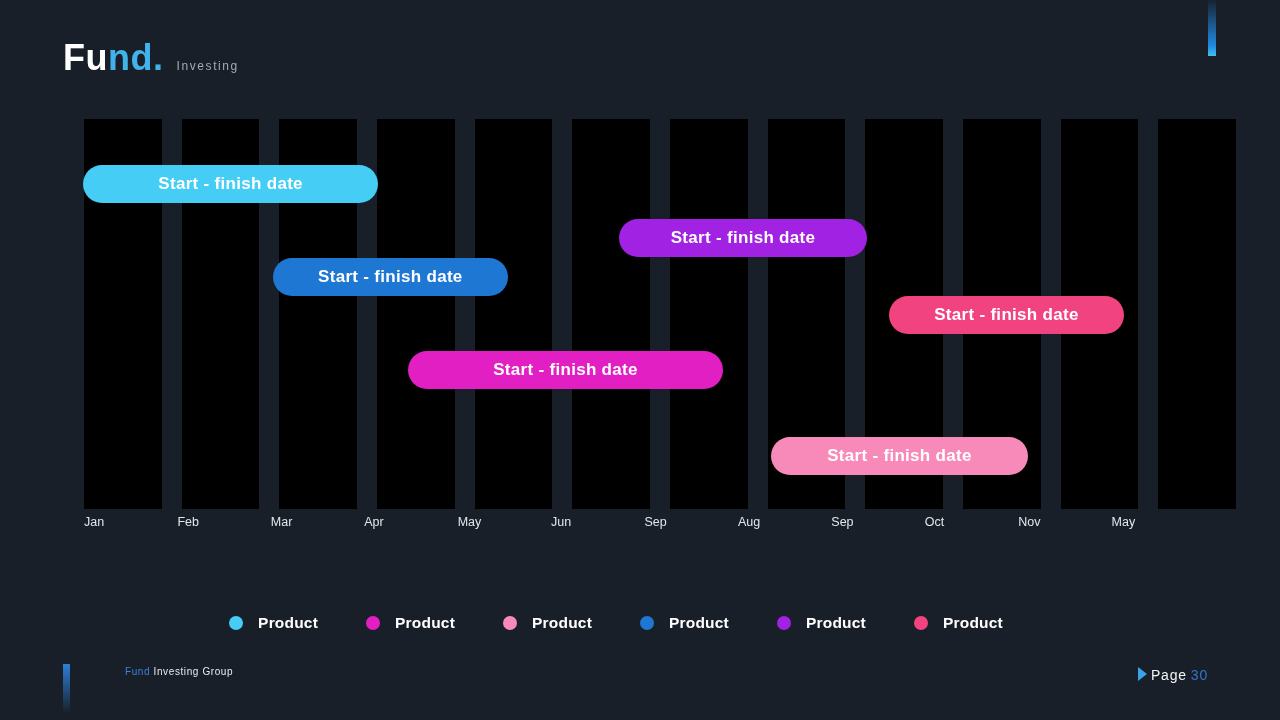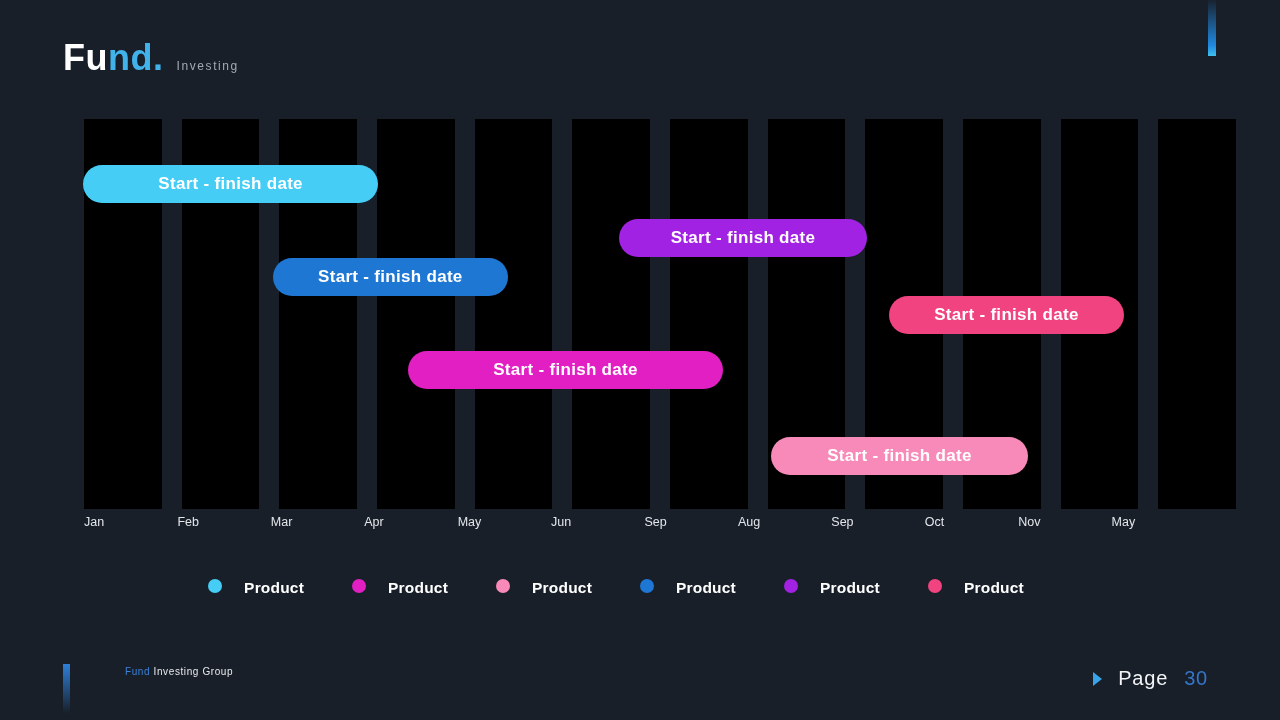--- a/index.html
+++ b/index.html
@@ -85,21 +85,21 @@
   
   .legend {
     position: absolute;
     left: 0; top: 579px;
     width: 1280px;
     display: flex;
     justify-content: center;
     gap: 48px;
     transform: translateX(-24px);
   }
-  .legend-item { display: flex; align-items: flex-start; gap: 22px; }
+  .legend-item { display: flex; align-items: center; gap: 15px; margin-top: 35px; }
   .legend-dot {
     width: 14px; height: 14px;
     border-radius: 50%;
     flex: 0 0 auto;
   }
   .legend-label {
     color: #ffffff;
     font-size: 15.5px;
     font-weight: 600;
     letter-spacing: 0.2px;
@@ -118,23 +118,22 @@
     font-size: 10px;
     letter-spacing: 0.6px;
     color: #e8eaec;
     margin-left: 21px;
   }
   .footer-brand .fb-accent { color: #3b82d8; }
   .page-indicator {
     position: absolute;
     right: 72px; top: 667px;
     display: flex;
-    align-items: center;
-    gap: 16px;
-    font-size: 20px;
+    gap: 4px;
+    font-size: 14px;
   }
   .play-icon {
     width: 0; height: 0;
     border-top: 7px solid transparent;
     border-bottom: 7px solid transparent;
     border-left: 9px solid #38a3e8;
   }
   .page-label { color: #f2f4f6; letter-spacing: 0.8px; }
   .page-number { color: #3575c8; letter-spacing: 0.8px; }
 </style>

